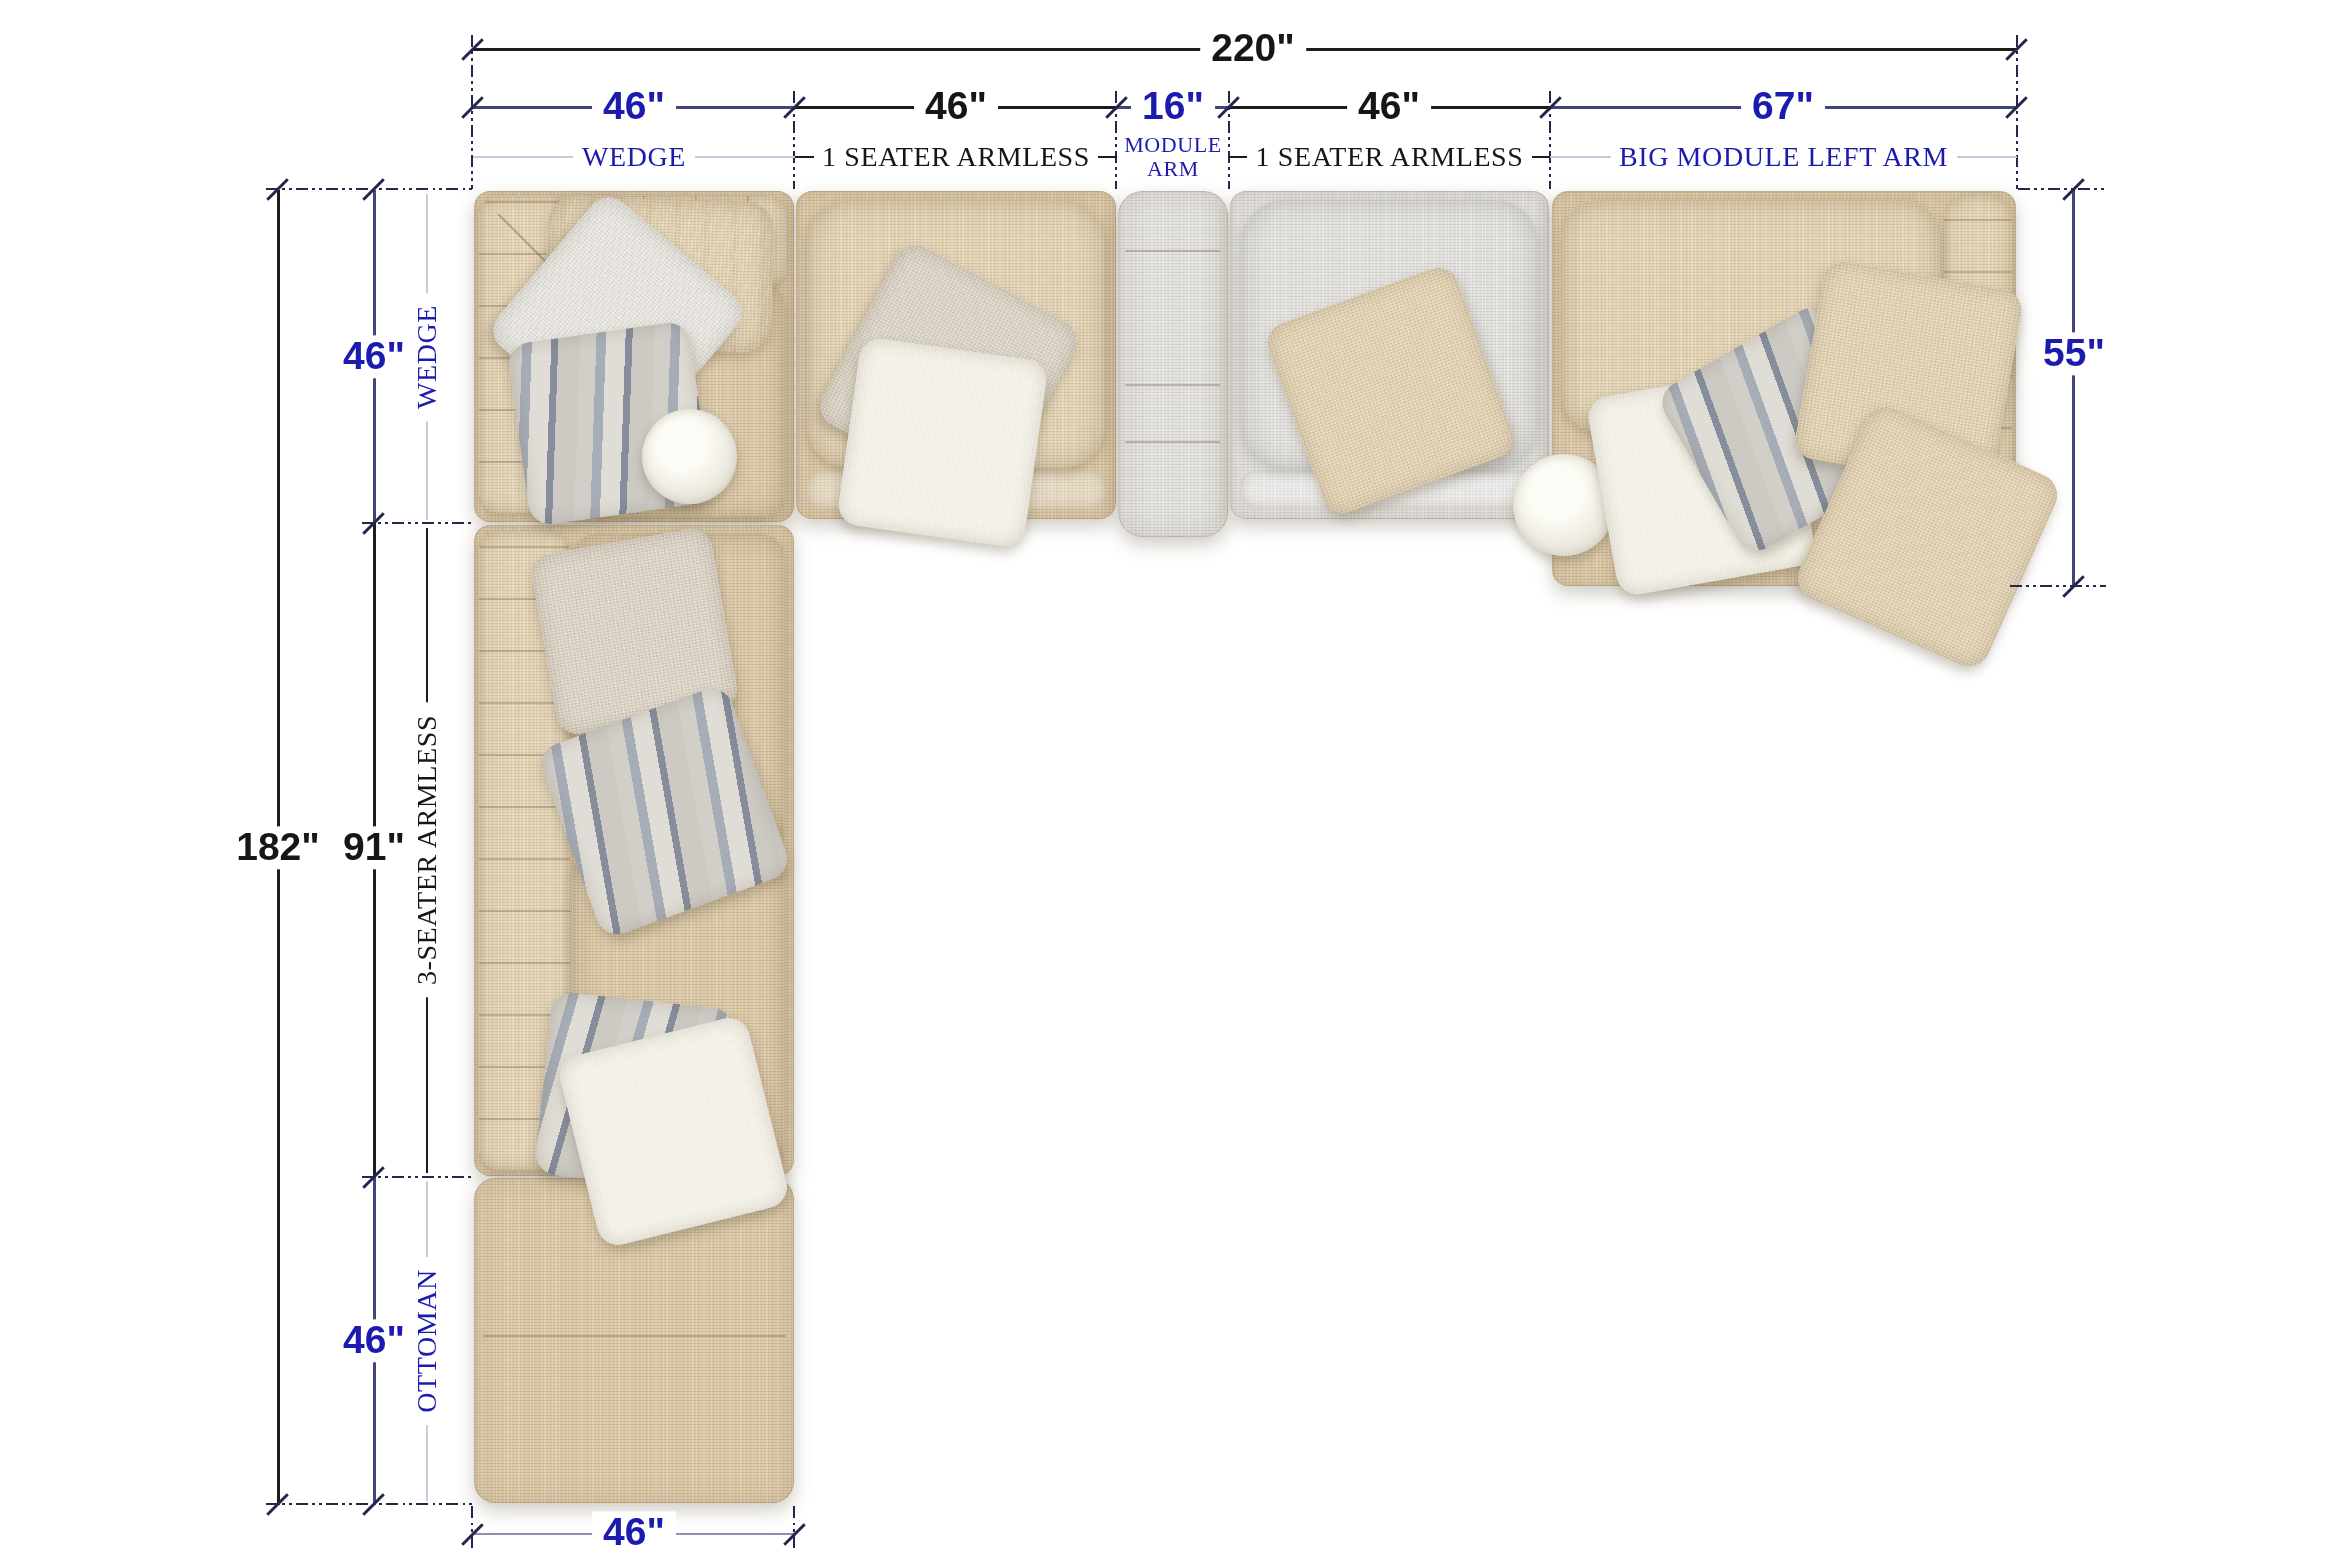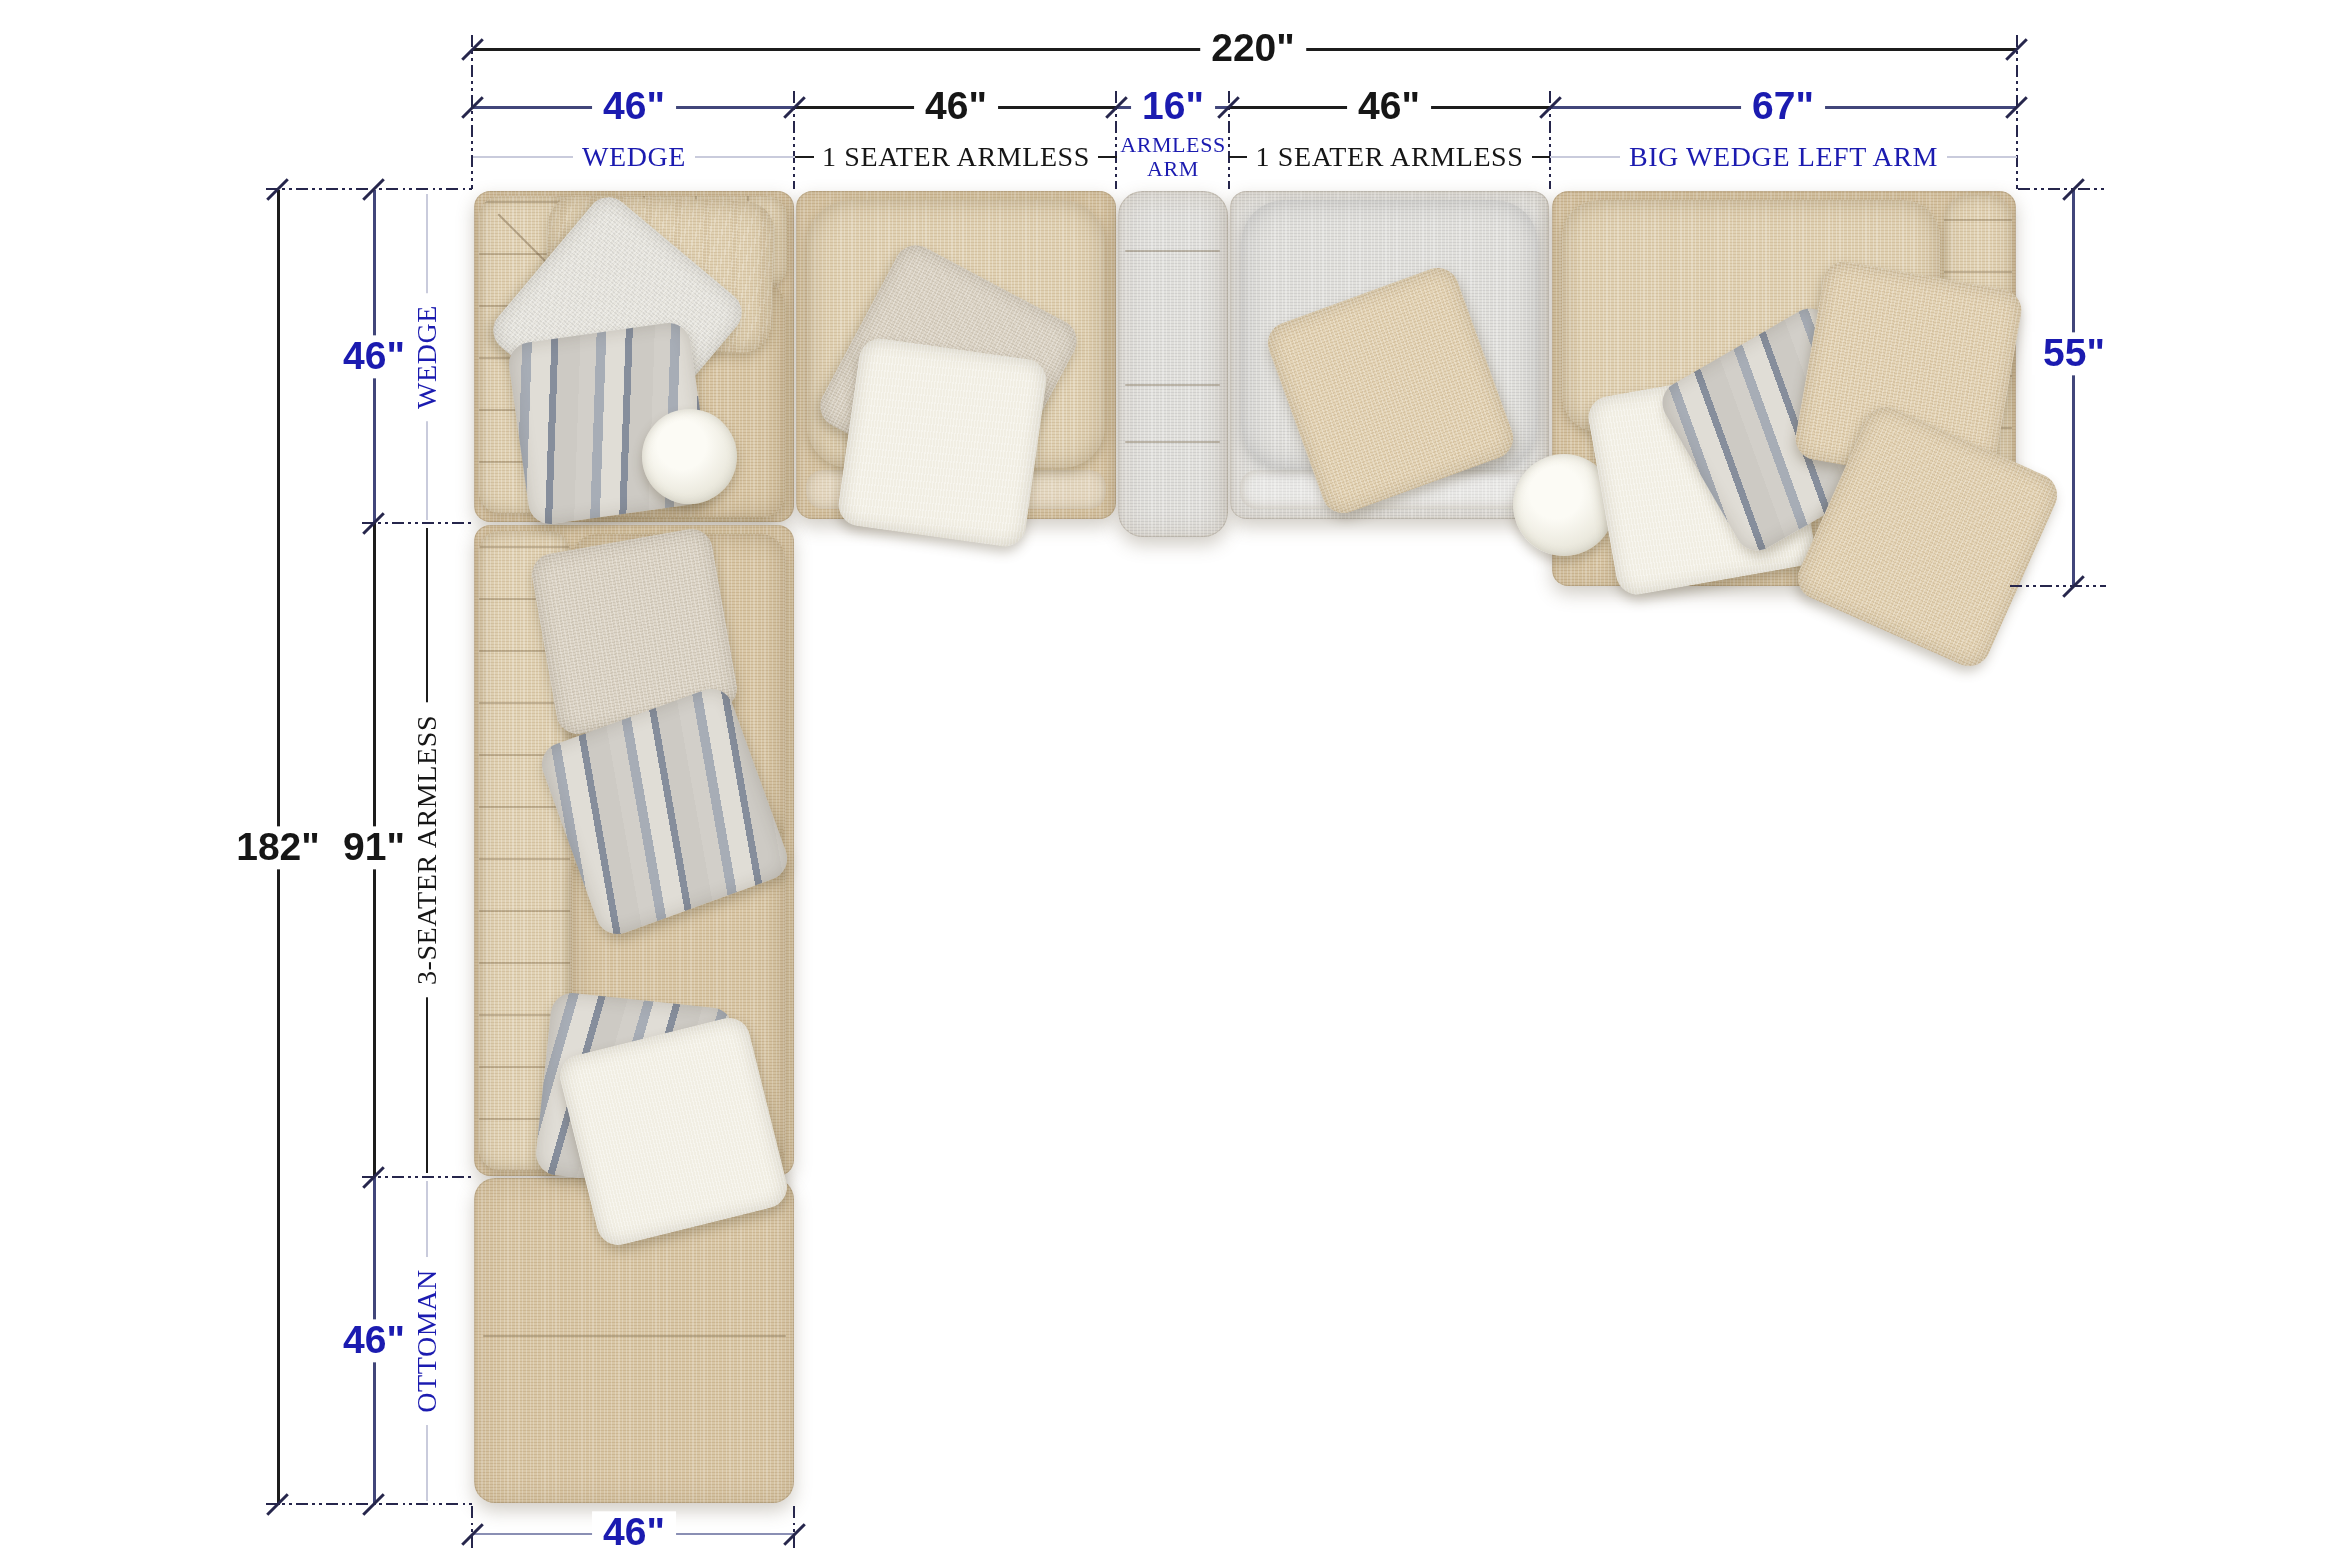--- a/index.html
+++ b/index.html
@@ -186,30 +186,30 @@
     <div class="leader l-gray"></div>
     <span class="sec-label blue">WEDGE</span>
     <div class="leader l-gray"></div>
   </div>
   <div class="label-row" style="left:795px;top:157px;width:322px;">
     <div class="leader l-blk"></div>
     <span class="sec-label black">1 SEATER ARMLESS</span>
     <div class="leader l-blk"></div>
   </div>
   <div class="label-row" style="left:1117px;top:157px;width:112px;justify-content:center;">
-    <span class="sec-label small blue">ARMLESS ARM</span>
+    <span class="sec-label small blue">MODULE ARM</span>
   </div>
   <div class="label-row" style="left:1229px;top:157px;width:321px;">
     <div class="leader l-blk"></div>
     <span class="sec-label black">1 SEATER ARMLESS</span>
     <div class="leader l-blk"></div>
   </div>
   <div class="label-row" style="left:1550px;top:157px;width:467px;">
     <div class="leader l-gray"></div>
-    <span class="sec-label blue">BIG WEDGE  LEFT ARM</span>
+    <span class="sec-label blue">BIG MODULE  LEFT ARM</span>
     <div class="leader l-gray"></div>
   </div>
 
   <div class="dl-v c-blk" style="left:277px;top:190px;height:1315px;"></div>
   <div class="tick" style="left:263px;top:188px;"></div>
   <div class="tick" style="left:263px;top:1503px;"></div>
   <div class="dim-label black" style="left:278px;top:848px;">182"</div>
 
   <div class="dl-v c-nvy" style="left:373px;top:190px;height:334px;"></div>
   <div class="dl-v c-blk" style="left:373px;top:523px;height:654px;"></div>

